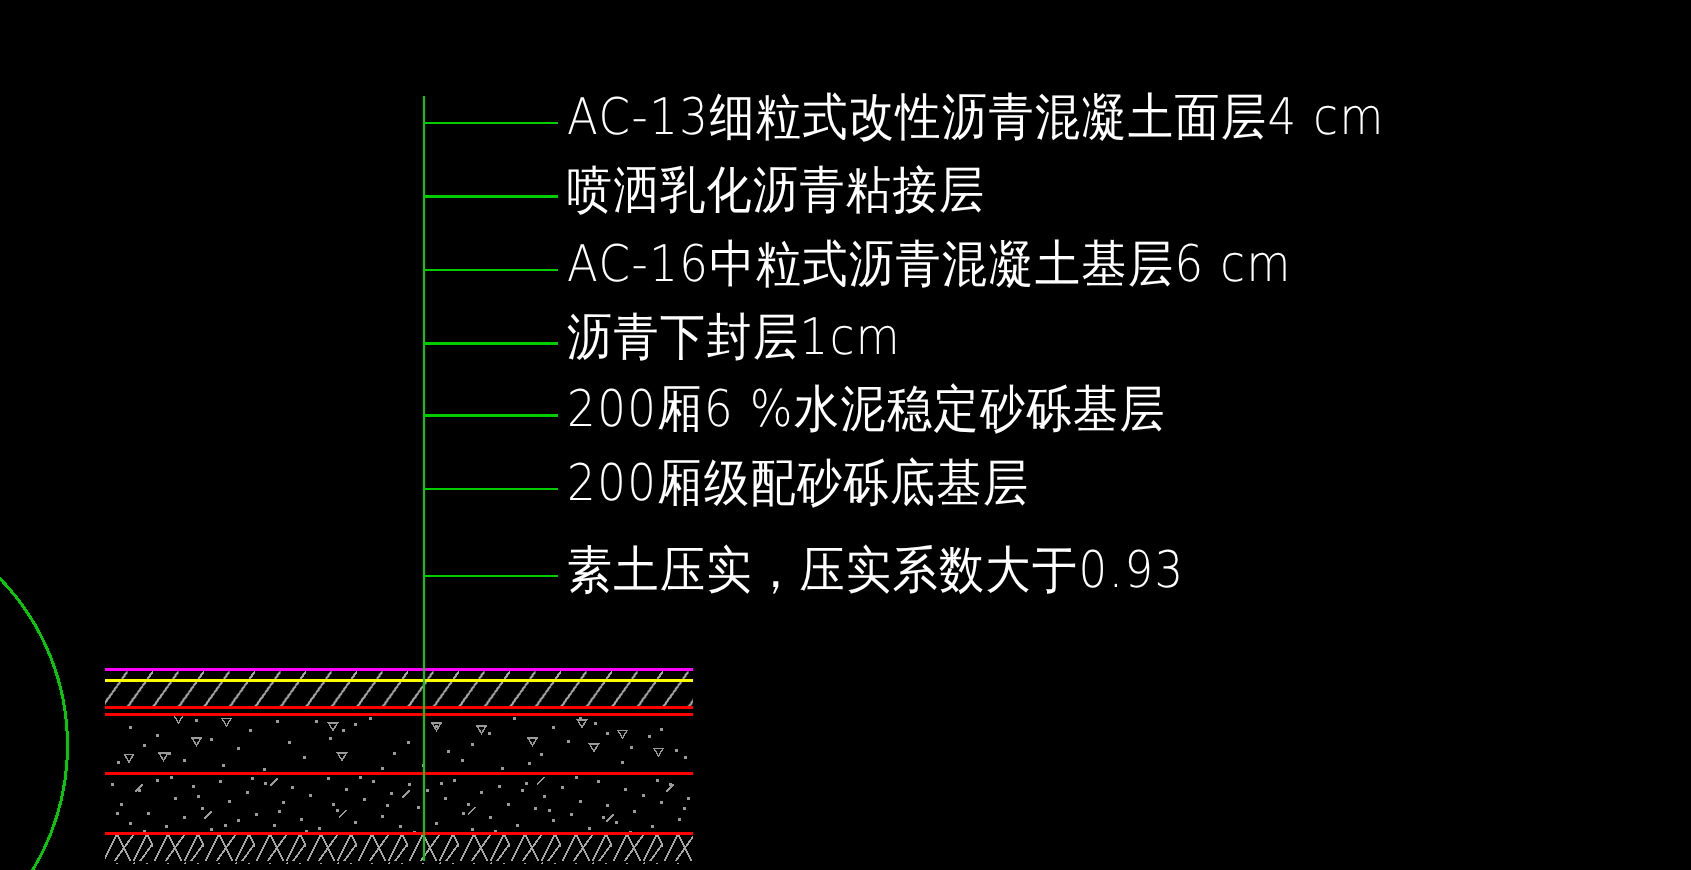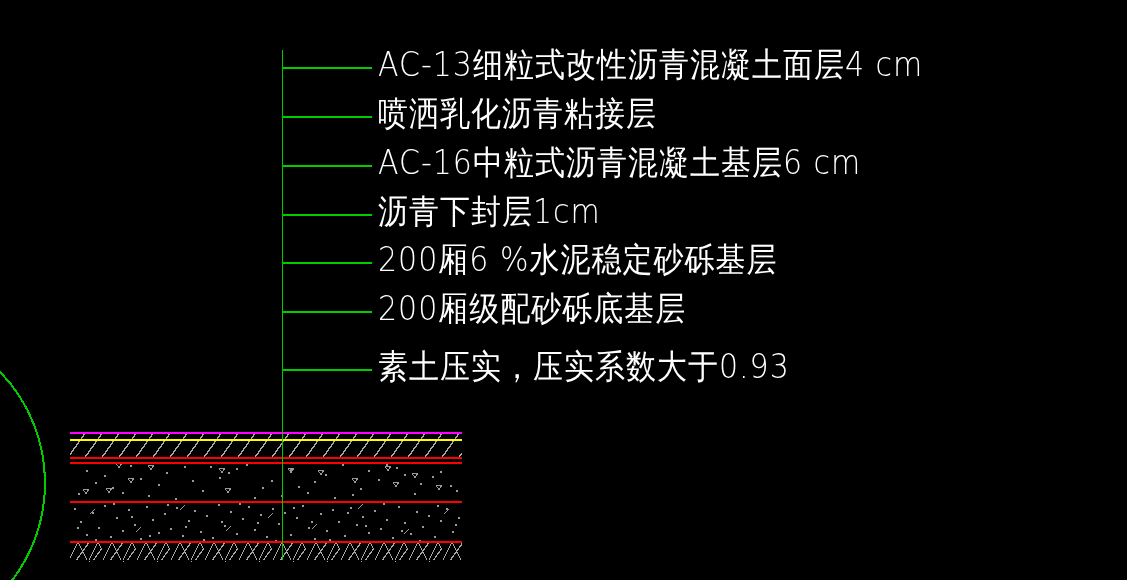--- a/index.html
+++ b/index.html
@@ -10,21 +10,21 @@
   body {
     width: 1127px;
     height: 580px;
     overflow: hidden;
     font-family: "DejaVu Sans", sans-serif;
     position: relative;
   }
   #cad-canvas {
     position: absolute;
     left: 0;
-    top: 0;
+    top: 14px;
     width: 1127px;
     height: 496px;
     background: #000000;
   }
   .label-text {
     position: absolute;
     color: #ffffff;
     font-family: "DejaVu Sans", sans-serif;
     font-size: 30px;
     line-height: 30px;

